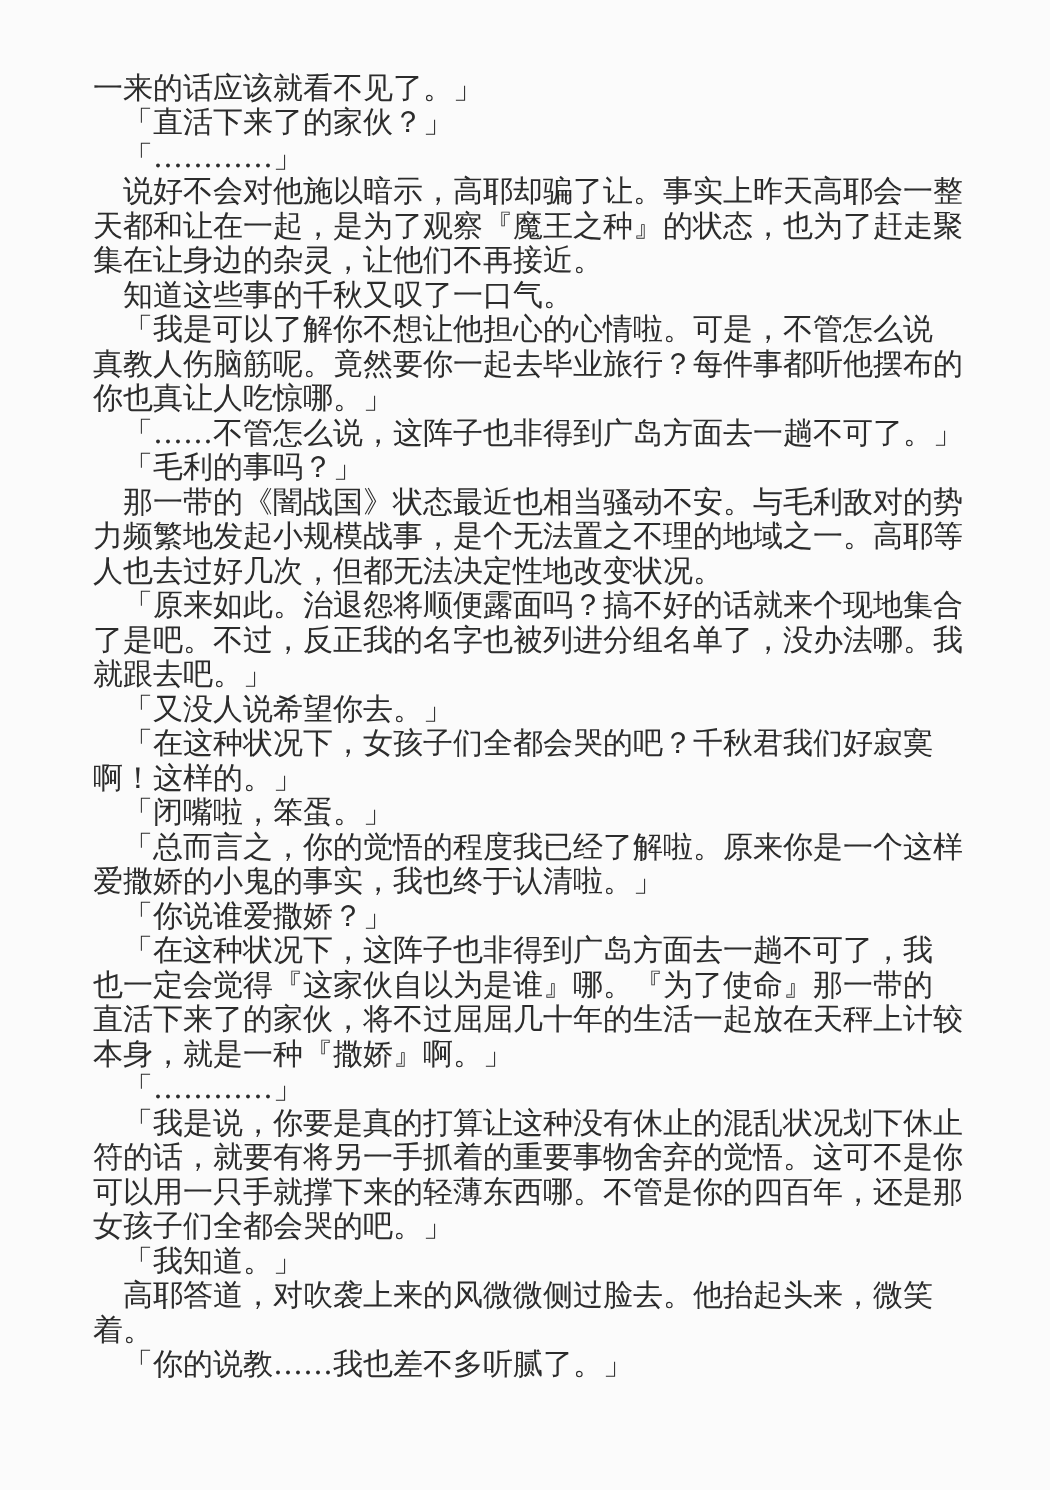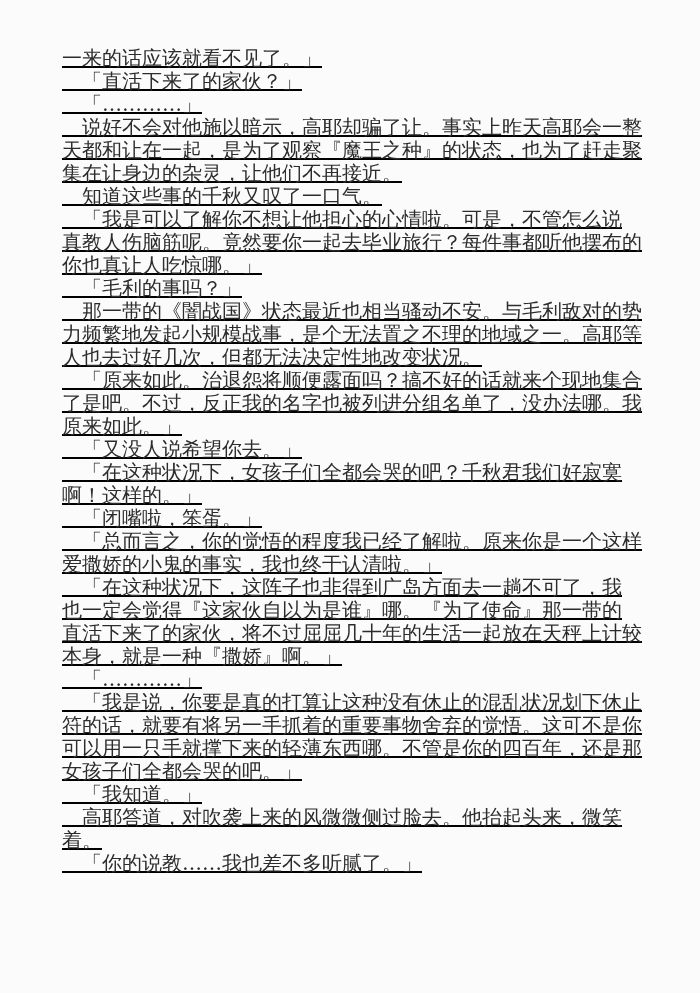--- a/index.html
+++ b/index.html
@@ -10,21 +10,20 @@
     width: 700px;
     height: 993px;
     background: var(--bg, #fbfbfb);
     overflow: hidden;
   }
   .page {
     box-sizing: border-box;
     width: 700px;
     height: 993px;
     padding: 47px 56px 0 62px;
-    text-decoration: underline;
   }
   .line {
     font-family: "DejaVu Serif", "Liberation Serif", serif;
     font-size: 20px;
     line-height: 23px;
     height: 23px;
     white-space: pre;
     color: var(--fg, #2c2c2c);
     letter-spacing: 0px;
     font-weight: 400;
@@ -38,33 +37,35 @@
   <div class="line">一来的话应该就看不见了。」</div>
   <div class="line">　「直活下来了的家伙？」</div>
   <div class="line">　「…………」</div>
   <div class="line">　说好不会对他施以暗示，高耶却骗了让。事实上昨天高耶会一整</div>
   <div class="line">天都和让在一起，是为了观察『魔王之种』的状态，也为了赶走聚</div>
   <div class="line">集在让身边的杂灵，让他们不再接近。</div>
   <div class="line">　知道这些事的千秋又叹了一口气。</div>
   <div class="line">　「我是可以了解你不想让他担心的心情啦。可是，不管怎么说</div>
   <div class="line">真教人伤脑筋呢。竟然要你一起去毕业旅行？每件事都听他摆布的</div>
   <div class="line">你也真让人吃惊哪。」</div>
+  <div class="line">　「……不管怎么说，这阵子也非得到广岛方面去一趟不可了。」</div>
   <div class="line">　「毛利的事吗？」</div>
   <div class="line">　那一带的《闇战国》状态最近也相当骚动不安。与毛利敌对的势</div>
   <div class="line">力频繁地发起小规模战事，是个无法置之不理的地域之一。高耶等</div>
   <div class="line">人也去过好几次，但都无法决定性地改变状况。</div>
   <div class="line">　「原来如此。治退怨将顺便露面吗？搞不好的话就来个现地集合</div>
   <div class="line">了是吧。不过，反正我的名字也被列进分组名单了，没办法哪。我</div>
-  <div class="line">原来如此。」</div>
+  <div class="line">就跟去吧。」</div>
   <div class="line">　「又没人说希望你去。」</div>
   <div class="line">　「在这种状况下，女孩子们全都会哭的吧？千秋君我们好寂寞</div>
   <div class="line">啊！这样的。」</div>
   <div class="line">　「闭嘴啦，笨蛋。」</div>
   <div class="line">　「总而言之，你的觉悟的程度我已经了解啦。原来你是一个这样</div>
   <div class="line">爱撒娇的小鬼的事实，我也终于认清啦。」</div>
+  <div class="line">　「你说谁爱撒娇？」</div>
   <div class="line">　「在这种状况下，这阵子也非得到广岛方面去一趟不可了，我</div>
   <div class="line">也一定会觉得『这家伙自以为是谁』哪。『为了使命』那一带的</div>
   <div class="line">直活下来了的家伙，将不过屈屈几十年的生活一起放在天秤上计较</div>
   <div class="line">本身，就是一种『撒娇』啊。」</div>
   <div class="line">　「…………」</div>
   <div class="line">　「我是说，你要是真的打算让这种没有休止的混乱状况划下休止</div>
   <div class="line">符的话，就要有将另一手抓着的重要事物舍弃的觉悟。这可不是你</div>
   <div class="line">可以用一只手就撑下来的轻薄东西哪。不管是你的四百年，还是那</div>
   <div class="line">女孩子们全都会哭的吧。」</div>
   <div class="line">　「我知道。」</div>

